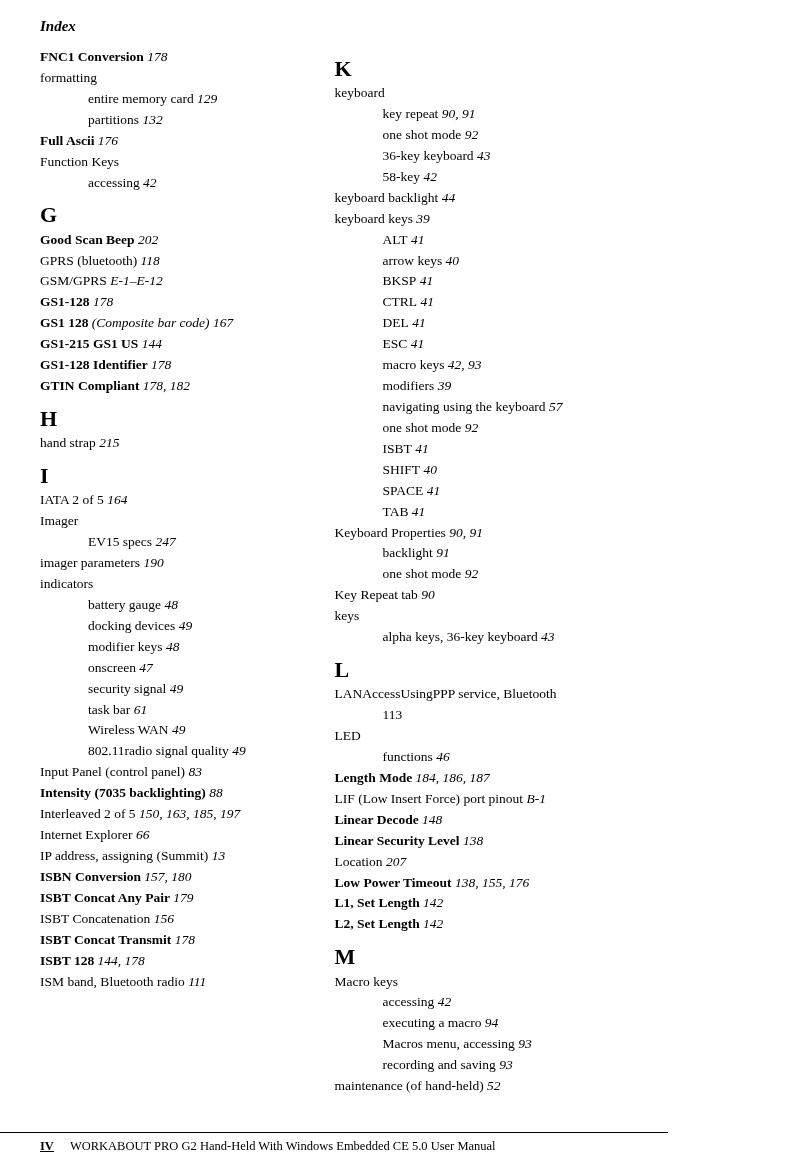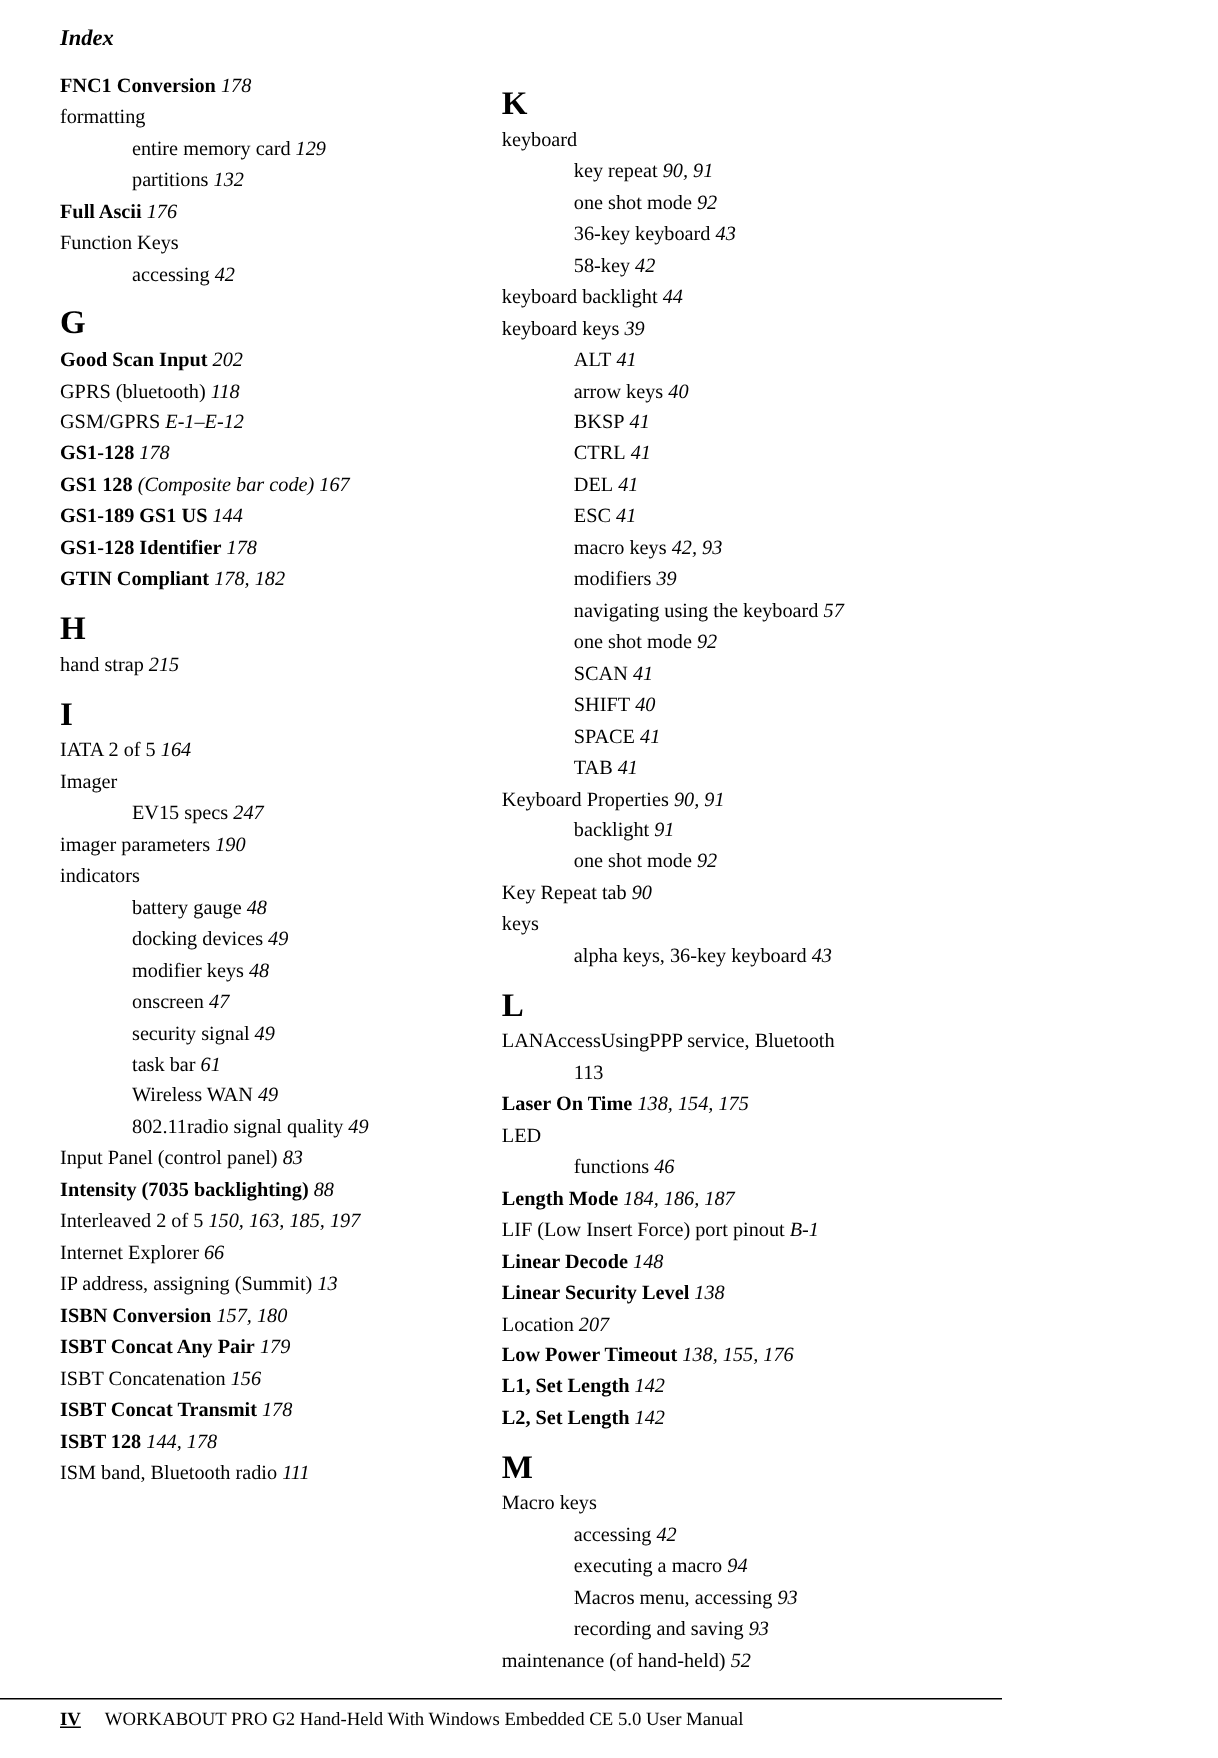--- a/index.html
+++ b/index.html
@@ -84,26 +84,26 @@
 
     <div class="col-left" id="left-col">
         <div class="entry"><span class="bold-text">FNC1 Conversion</span><span class="italic-num">   178</span></div>
         <div class="entry"><span>formatting</span></div>
         <div class="entry indent2"><span>entire memory card</span><span class="italic-num">   129</span></div>
         <div class="entry indent2"><span>partitions</span><span class="italic-num">   132</span></div>
         <div class="entry"><span class="bold-text">Full Ascii</span><span class="italic-num">   176</span></div>
         <div class="entry"><span>Function Keys</span></div>
         <div class="entry indent2"><span>accessing</span><span class="italic-num">   42</span></div>
         <div class="section-letter">G</div>
-        <div class="entry"><span class="bold-text">Good Scan Input</span><span class="italic-num">   202</span></div>
+        <div class="entry"><span class="bold-text">Good Scan Beep</span><span class="italic-num">   202</span></div>
         <div class="entry"><span>GPRS (bluetooth)</span><span class="italic-num">   118</span></div>
         <div class="entry"><span>GSM/GPRS   </span><span class="italic-num">E-1–E-12</span></div>
         <div class="entry"><span class="bold-text">GS1-128</span><span class="italic-num">   178</span></div>
         <div class="entry"><span class="bold-text">GS1 128</span><span class="italic-num"> (Composite bar code)</span><span class="italic-num">   167</span></div>
-        <div class="entry"><span class="bold-text">GS1-189 GS1 US</span><span class="italic-num">   144</span></div>
+        <div class="entry"><span class="bold-text">GS1-215 GS1 US</span><span class="italic-num">   144</span></div>
         <div class="entry"><span class="bold-text">GS1-128 Identifier</span><span class="italic-num">   178</span></div>
         <div class="entry"><span class="bold-text">GTIN Compliant</span><span class="italic-num">   178, 182</span></div>
         <div class="section-letter">H</div>
         <div class="entry"><span>hand strap</span><span class="italic-num">   215</span></div>
         <div class="section-letter">I</div>
         <div class="entry"><span>IATA 2 of 5</span><span class="italic-num">   164</span></div>
         <div class="entry"><span>Imager</span></div>
         <div class="entry indent2"><span>EV15 specs</span><span class="italic-num">   247</span></div>
         <div class="entry"><span>imager parameters</span><span class="italic-num">   190</span></div>
         <div class="entry"><span>indicators</span></div>
@@ -140,34 +140,33 @@
         <div class="entry indent2"><span>ALT</span><span class="italic-num">   41</span></div>
         <div class="entry indent2"><span>arrow keys</span><span class="italic-num">   40</span></div>
         <div class="entry indent2"><span>BKSP</span><span class="italic-num">   41</span></div>
         <div class="entry indent2"><span>CTRL</span><span class="italic-num">   41</span></div>
         <div class="entry indent2"><span>DEL</span><span class="italic-num">   41</span></div>
         <div class="entry indent2"><span>ESC</span><span class="italic-num">   41</span></div>
         <div class="entry indent2"><span>macro keys</span><span class="italic-num">   42, 93</span></div>
         <div class="entry indent2"><span>modifiers</span><span class="italic-num">   39</span></div>
         <div class="entry indent2"><span>navigating using the keyboard</span><span class="italic-num">   57</span></div>
         <div class="entry indent2"><span>one shot mode</span><span class="italic-num">   92</span></div>
-        <div class="entry indent2"><span>SCAN</span><span class="italic-num">   41</span></div>
+        <div class="entry indent2"><span>ISBT</span><span class="italic-num">   41</span></div>
         <div class="entry indent2"><span>SHIFT</span><span class="italic-num">   40</span></div>
         <div class="entry indent2"><span>SPACE</span><span class="italic-num">   41</span></div>
         <div class="entry indent2"><span>TAB</span><span class="italic-num">   41</span></div>
         <div class="entry"><span>Keyboard Properties</span><span class="italic-num">   90, 91</span></div>
         <div class="entry indent2"><span>backlight</span><span class="italic-num">   91</span></div>
         <div class="entry indent2"><span>one shot mode</span><span class="italic-num">   92</span></div>
         <div class="entry"><span>Key Repeat tab</span><span class="italic-num">   90</span></div>
         <div class="entry"><span>keys</span></div>
         <div class="entry indent2"><span>alpha keys, 36-key keyboard</span><span class="italic-num">   43</span></div>
         <div class="section-letter">L</div>
         <div class="entry"><span>LANAccessUsingPPP service, Bluetooth</span></div>
         <div class="entry indent2"><span>113</span></div>
-        <div class="entry"><span class="bold-text">Laser On Time</span><span class="italic-num">   138, 154, 175</span></div>
         <div class="entry"><span>LED</span></div>
         <div class="entry indent2"><span>functions</span><span class="italic-num">   46</span></div>
         <div class="entry"><span class="bold-text">Length Mode</span><span class="italic-num">   184, 186, 187</span></div>
         <div class="entry"><span>LIF (Low Insert Force) port pinout</span><span class="italic-num">   B-1</span></div>
         <div class="entry"><span class="bold-text">Linear Decode</span><span class="italic-num">   148</span></div>
         <div class="entry"><span class="bold-text">Linear Security Level</span><span class="italic-num">   138</span></div>
         <div class="entry"><span>Location</span><span class="italic-num">   207</span></div>
         <div class="entry"><span class="bold-text">Low Power Timeout</span><span class="italic-num">   138, 155, 176</span></div>
         <div class="entry"><span class="bold-text">L1, Set Length</span><span class="italic-num">   142</span></div>
         <div class="entry"><span class="bold-text">L2, Set Length</span><span class="italic-num">   142</span></div>

